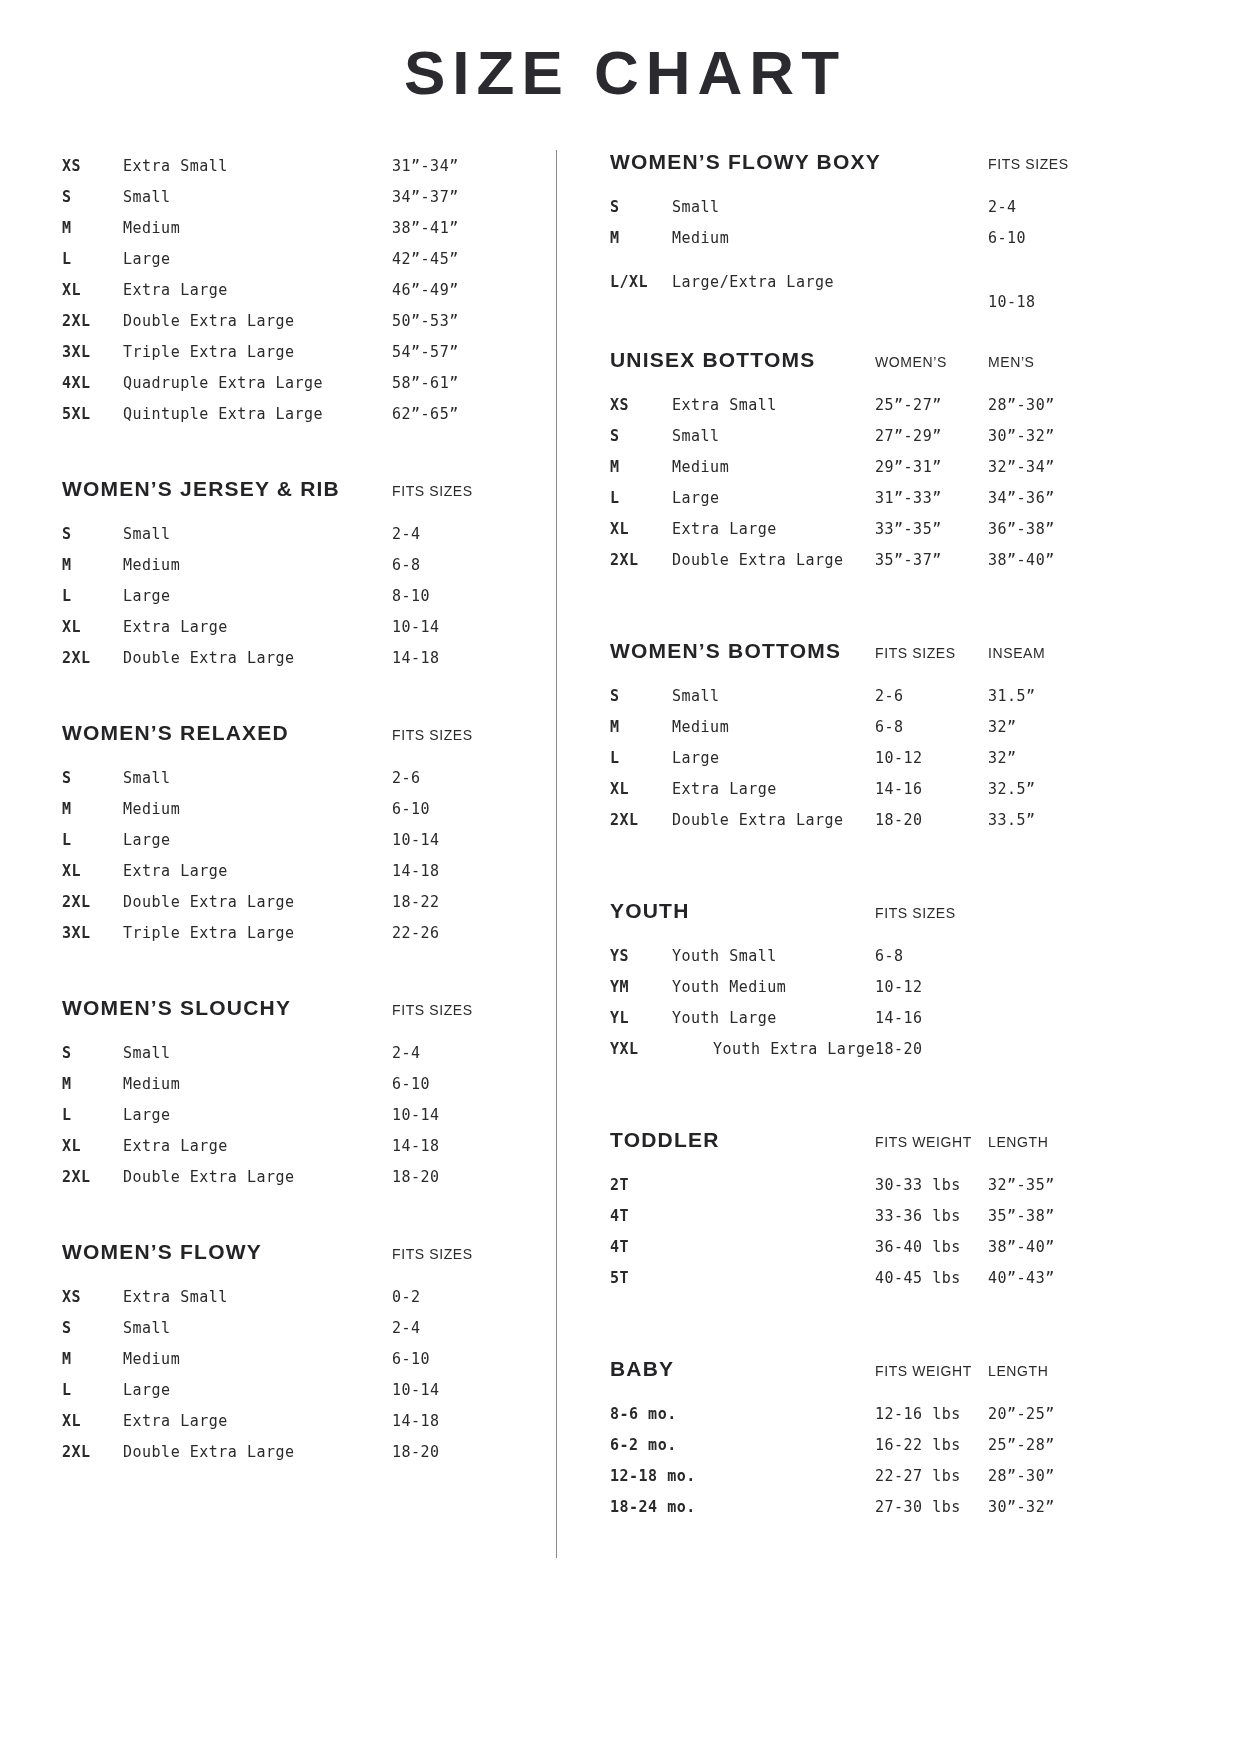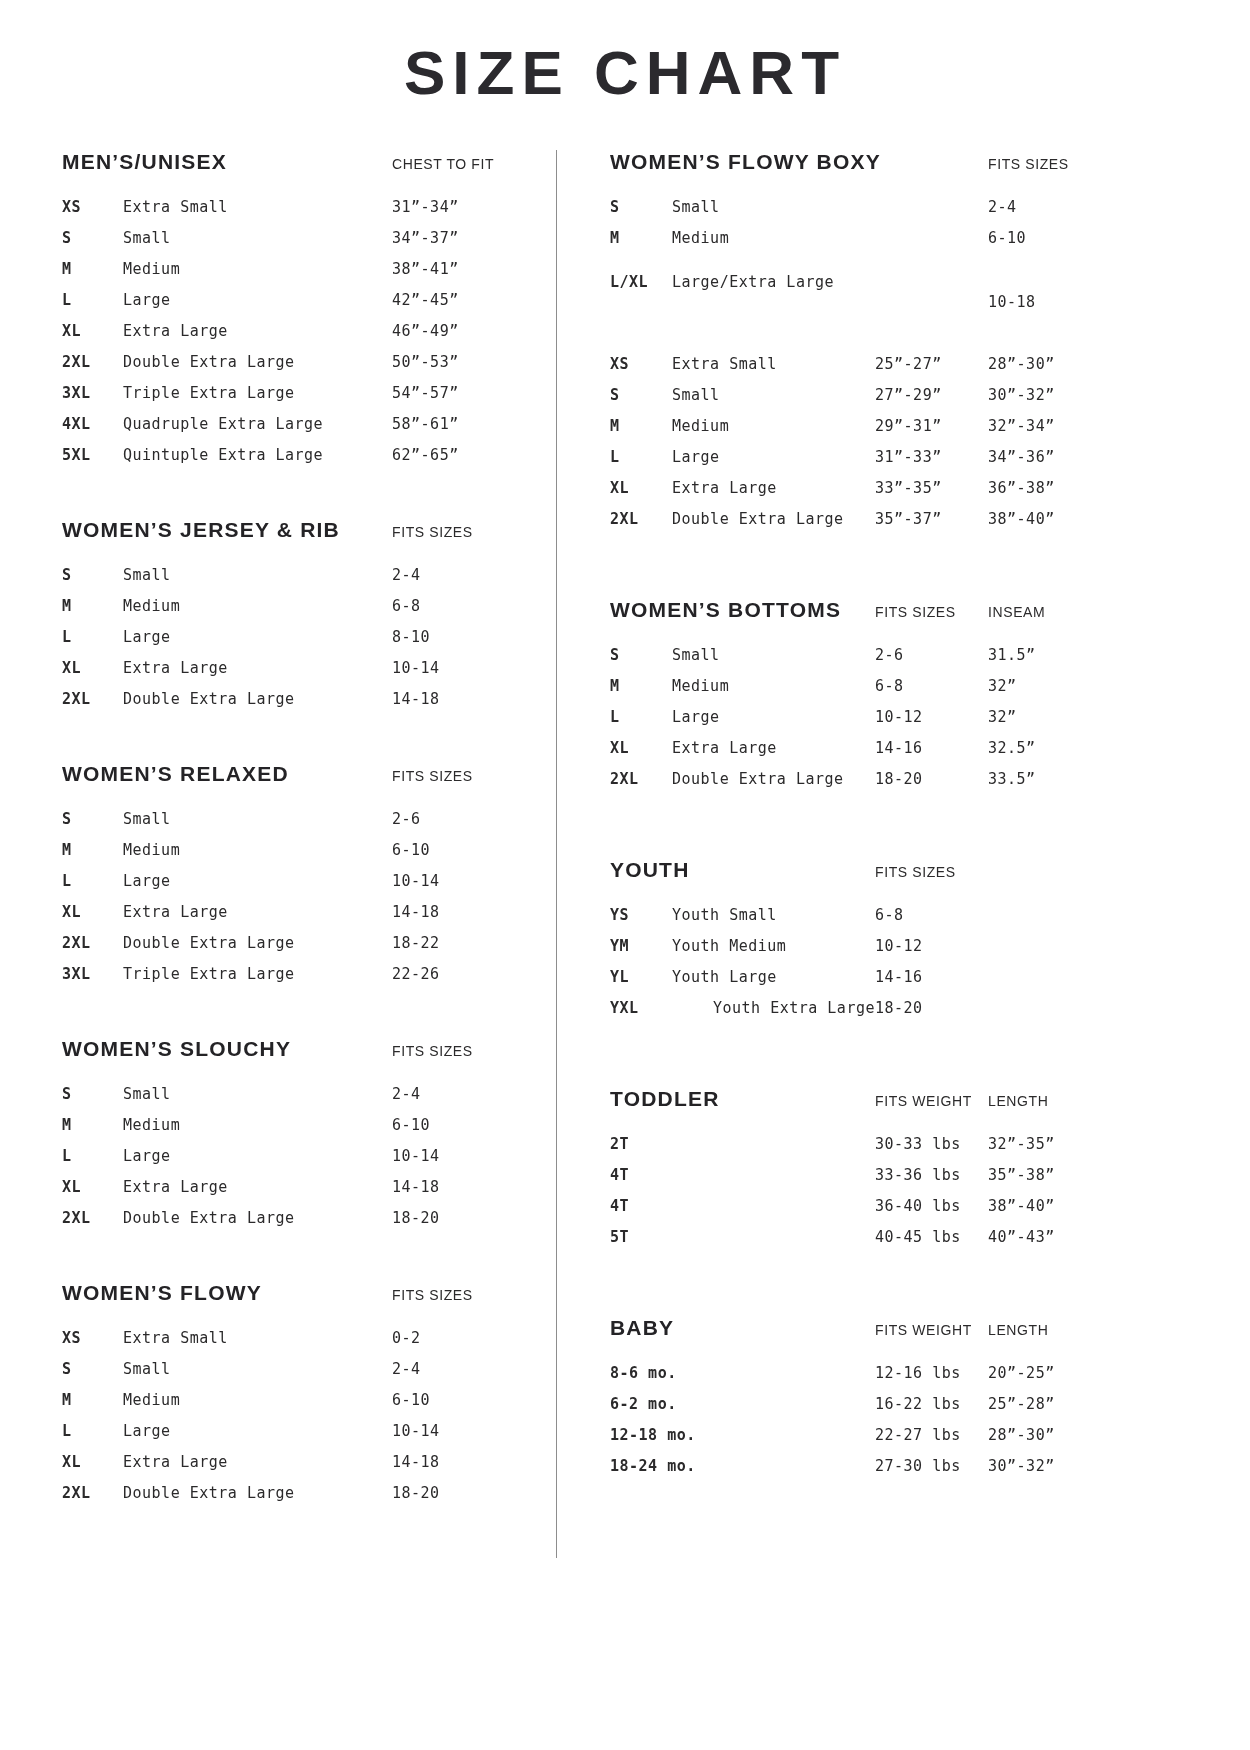--- a/index.html
+++ b/index.html
@@ -70,24 +70,20 @@
   .value { font-weight: 400; }
 </style>
 </head>
 <body>
 
 <div class="page">
   <h1 class="page-title">SIZE CHART</h1>
   <div class="columns">
     <div class="col col-left">
         <div class="section">
-          <div class="row header-row">
-            <div class="sec-title">MEN’S/UNISEX</div>
-            <div class="col-head" style="grid-column: 3;">CHEST TO FIT</div>
-          </div>
           <div class="row data-row">
             <div class="code" style="grid-column: 1;">XS</div>
             <div class="label" style="grid-column: 2;">Extra Small</div>
             <div class="value" style="grid-column: 3;">31”-34”</div>
           </div>
           <div class="row data-row">
             <div class="code" style="grid-column: 1;">S</div>
             <div class="label" style="grid-column: 2;">Small</div>
             <div class="value" style="grid-column: 3;">34”-37”</div>
           </div>
@@ -279,20 +275,25 @@
             <div class="label" style="grid-column: 2;">Medium</div>
             <div class="value" style="grid-column: 4;">6-10</div>
           </div>
           <div class="row data-row">
             <div class="code" style="grid-column: 1;">L/XL</div>
             <div class="label" style="grid-column: 2;">Large/Extra Large</div>
             <div class="value" style="grid-column: 4; margin-top: 40px;">10-18</div>
           </div>
         </div>
         <div class="section">
+          <div class="row header-row">
+            <div class="sec-title">UNISEX BOTTOMS</div>
+            <div class="col-head" style="grid-column: 3;">WOMEN’S</div>
+            <div class="col-head" style="grid-column: 4;">MEN’S</div>
+          </div>
           <div class="row data-row">
             <div class="code" style="grid-column: 1;">XS</div>
             <div class="label" style="grid-column: 2;">Extra Small</div>
             <div class="value" style="grid-column: 3;">25”-27”</div>
             <div class="value" style="grid-column: 4;">28”-30”</div>
           </div>
           <div class="row data-row">
             <div class="code" style="grid-column: 1;">S</div>
             <div class="label" style="grid-column: 2;">Small</div>
             <div class="value" style="grid-column: 3;">27”-29”</div>

